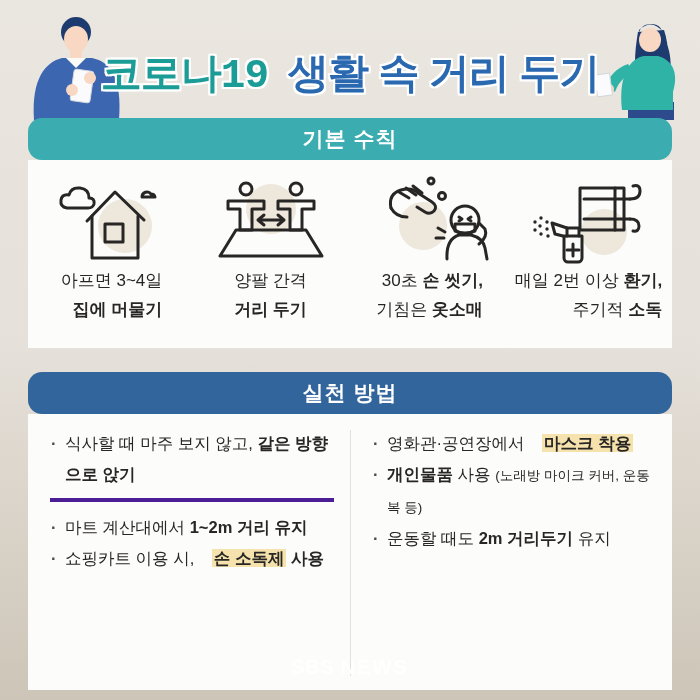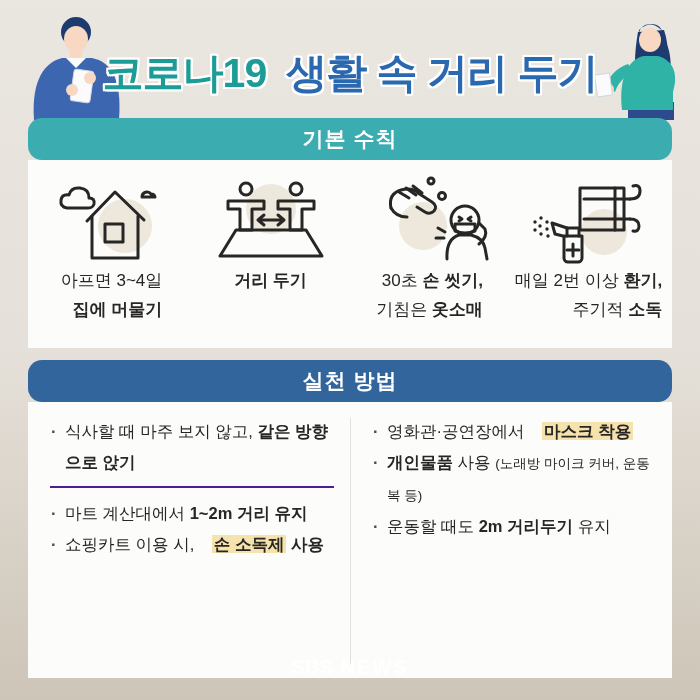--- a/index.html
+++ b/index.html
@@ -7,28 +7,28 @@
     width:700px;height:700px;position:relative;overflow:hidden;
     font-family:"Liberation Sans",sans-serif;
     background:linear-gradient(180deg,#eae6e0 0%,#e5e0d9 50%,#cdc5b7 100%);
   }
   .title{
     position:absolute;top:46px;left:0;right:0;text-align:center;
     font-size:41px;font-weight:800;letter-spacing:-1px;white-space:nowrap;
     text-shadow:-2px -2px 0 #fff,2px -2px 0 #fff,-2px 2px 0 #fff,2px 2px 0 #fff,
                 0 -2px 0 #fff,0 2px 0 #fff,-2px 0 0 #fff,2px 0 0 #fff;
   }
-  .title .t1{color:var(--title_teal);margin-right:20px;}
+  .title .t1{color:var(--title_teal);margin-right:20px;font-family:Liberation Mono, monospace;}
   .title .t2{color:var(--title_blue);}
   .person{position:absolute;}
   .person-left{top:12px;left:16px;width:126px;height:108px;}
   .person-right{top:14px;right:14px;width:110px;height:106px;}
   .card{position:absolute;left:28px;width:644px;box-sizing:border-box;}
   .card1{top:118px;}
-  .card2{top:360px;}
+  .card2{top:372px;}
   .band{
     height:42px;display:flex;align-items:center;justify-content:center;
     color:#fff;font-size:21px;font-weight:700;letter-spacing:1px;border-radius:14px;
   }
   .band-teal{background:var(--teal_band);}
   .band-blue{background:var(--blue_band);}
   .rules-body{
     background:var(--card_bg);display:grid;grid-template-columns:repeat(4,1fr);
     height:188px;box-sizing:border-box;padding:12px 4px 0;
   }
@@ -41,21 +41,21 @@
   .b{font-weight:700;}
   .sm{font-size:13.5px;}
   .h{background:var(--highlight);padding:0 2px;margin-left:13px;}
   .practice-body{
     background:var(--card_bg);position:relative;display:grid;grid-template-columns:1fr 1fr;
     height:276px;box-sizing:border-box;padding:6px 0 0;
   }
   .vdivider{position:absolute;left:50%;top:16px;bottom:14px;width:1px;background:#e2e1dd;}
   .pcol{padding:8px 16px 0 22px;}
   .pcol ul{list-style:none;margin:0;padding:0;font-size:16.5px;line-height:31px;color:var(--ink);}
-  .pcol ul.second{border-top:2px solid #4c1d95;margin-top:8px;padding-top:10px;}
+  .pcol ul.second{border-top:4px solid #4c1d95;margin-top:8px;padding-top:10px;}
   .pcol li{position:relative;padding-left:15px;}
   .pcol li::before{content:"·";position:absolute;left:1px;top:0;font-weight:700;color:#4a4a4a;}
   .footer{
     position:absolute;top:656px;left:0;right:0;text-align:center;color:#fff;font-size:20px;
   }
   .footer .sbs{font-weight:800;letter-spacing:0.5px;}
   .footer .news{font-weight:600;letter-spacing:2px;margin-left:7px;margin-top:28px;}
 </style>
 </head>
 <body style="--title_teal: #1B9C96; --title_blue: #2A68B0; --teal_band: #3BACB0; --blue_band: #33659D; --highlight: #F6E2AC; --card_bg: #FCFCFA; --beige: #EDE7DC; --ink: #272625;">
@@ -115,20 +115,21 @@
           <circle class="bgc" cx="65" cy="35" r="25"></circle>
           <path class="ln" d="M14,82 L116,82 L100,56 L30,56 Z"></path>
           <circle class="ln" cx="40" cy="15" r="6"></circle>
           <path class="ln" d="M22,27 h36 v8 h-12 v21 h-12 v-21 h-12 Z"></path>
           <circle class="ln" cx="90" cy="15" r="6"></circle>
           <path class="ln" d="M72,27 h36 v8 h-12 v21 h-12 v-21 h-12 Z"></path>
           <path class="ln" d="M52,46 h26 M52,46 l6,-5 M52,46 l6,5 M78,46 l-6,-5 M78,46 l-6,5"></path>
         </svg>
       </div>
       <div class="rule-text">
+        <div><span>양팔 간격</span></div>
         <div><span class="b">거리 두기</span></div>
       </div>
     </div>
 
     <div class="rule">
       <div class="icon-wrap">
         <svg class="rule-icon" viewBox="0 0 130 90">
           <circle class="bgc" cx="58" cy="52" r="24"></circle>
           <path class="ln" d="M26,34 q-3,-14 10,-18 q11,-3 17,3 l14,9 q6,4 2,9 q-4,4 -9,1 l-8,-5"></path>
           <path class="ln" d="M34,18 l10,6 M41,14 l10,7 M48,12 l9,7"></path>

